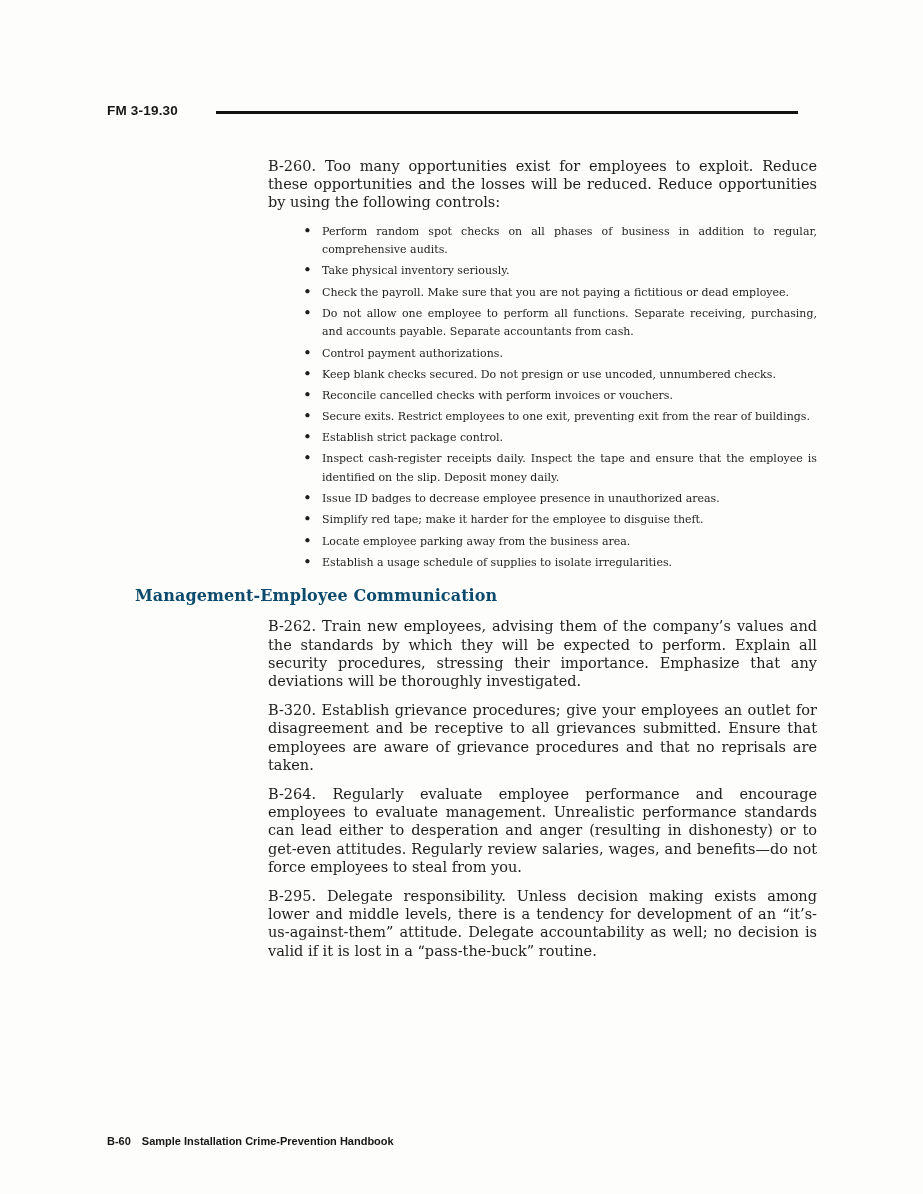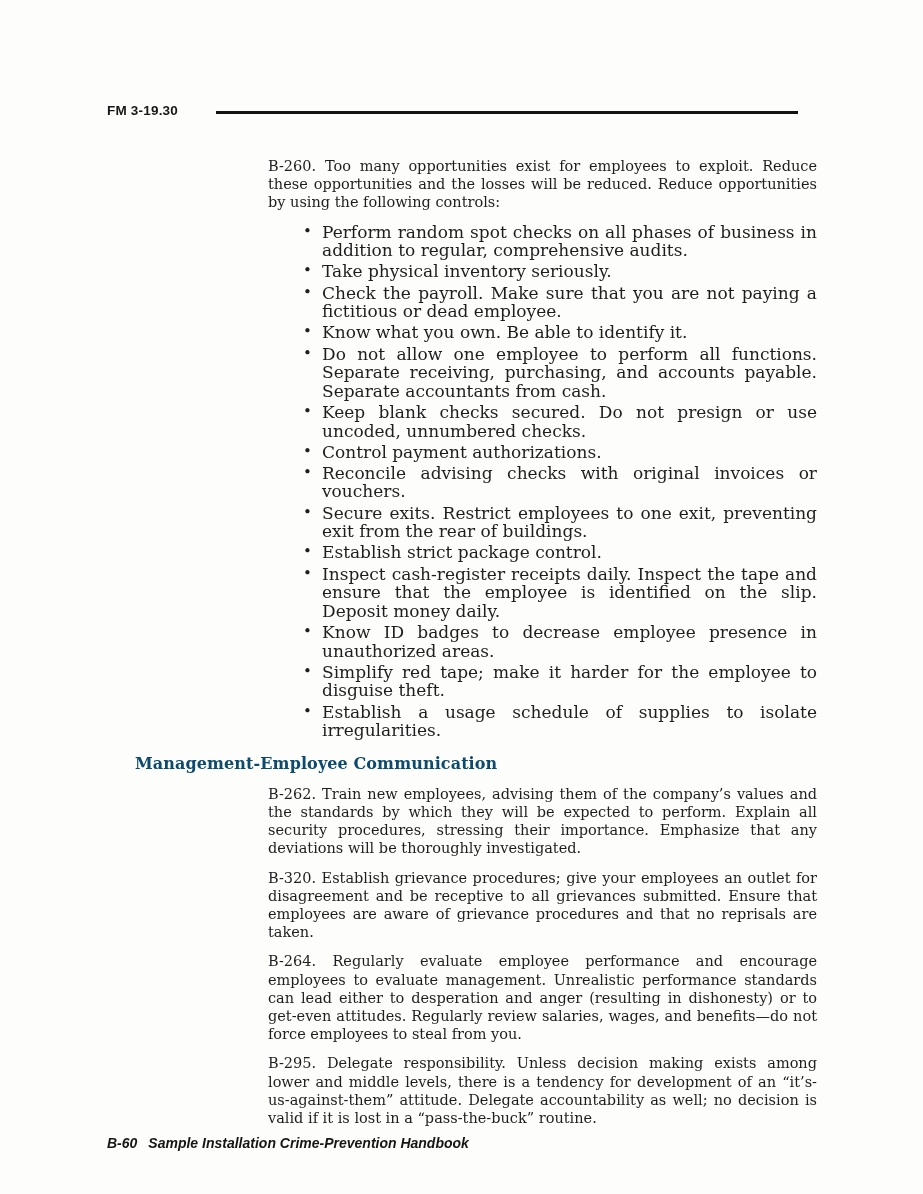--- a/index.html
+++ b/index.html
@@ -54,21 +54,21 @@
   ul.bullets {
     margin: 0 0 3px 274px;
     padding: 0;
     width: 515px;
     list-style: none;
   }
   ul.bullets li {
     position: relative;
     margin: 0 0 2.6px 0;
     padding-left: 20px;
-    font-size: 17px;
+    font-size: 11px;
     line-height: 18.6px;
     text-align: justify;
   }
   ul.bullets li::before {
     content: "\2022";
     position: absolute;
     left: 1px;
     top: -1px;
     font-size: 15px;
   }
@@ -79,24 +79,23 @@
     color: #0c4a6e;
     letter-spacing: 0.1px;
   }
   
   .footer {
     position: absolute;
     top: 1135px;
     left: 107px;
     font-family: "Liberation Sans", sans-serif;
     font-weight: bold;
-    font-size: 14px;
+    font-size: 11px;
     color: #161616;
     white-space: nowrap;
-    font-style: italic;
   }
   .footer .footer-page-label {
     margin-right: 11px;
   }
 </style>
 </head>
 <body>
 
 <div class="page">
 
@@ -104,30 +103,30 @@
   <div class="header-rule"></div>
 
   <div class="content">
 
     <p class="para">B-260. Too many opportunities exist for employees to exploit. Reduce these opportunities and the losses will be reduced. Reduce opportunities by using the following controls:</p>
 
     <ul class="bullets">
       <li>Perform random spot checks on all phases of business in addition to regular, comprehensive audits.</li>
       <li>Take physical inventory seriously.</li>
       <li>Check the payroll. Make sure that you are not paying a fictitious or dead employee.</li>
-      <li>Know what you own. Be able to identify it.</li>
       <li>Do not allow one employee to perform all functions. Separate receiving, purchasing, and accounts payable. Separate accountants from cash.</li>
+      <li>Control payment authorizations.</li>
       <li>Keep blank checks secured. Do not presign or use uncoded, unnumbered checks.</li>
-      <li>Control payment authorizations.</li>
-      <li>Reconcile advising checks with original invoices or vouchers.</li>
+      <li>Reconcile cancelled checks with perform invoices or vouchers.</li>
       <li>Secure exits. Restrict employees to one exit, preventing exit from the rear of buildings.</li>
       <li>Establish strict package control.</li>
       <li>Inspect cash-register receipts daily. Inspect the tape and ensure that the employee is identified on the slip. Deposit money daily.</li>
-      <li>Know ID badges to decrease employee presence in unauthorized areas.</li>
+      <li>Issue ID badges to decrease employee presence in unauthorized areas.</li>
       <li>Simplify red tape; make it harder for the employee to disguise theft.</li>
+      <li>Locate employee parking away from the business area.</li>
       <li>Establish a usage schedule of supplies to isolate irregularities.</li>
     </ul>
 
     <h2 class="section-heading">Management-Employee Communication</h2>
 
     <p class="para">B-262. Train new employees, advising them of the company’s values and the standards by which they will be expected to perform. Explain all security procedures, stressing their importance. Emphasize that any deviations will be thoroughly investigated.</p>
     <p class="para">B-320. Establish grievance procedures; give your employees an outlet for disagreement and be receptive to all grievances submitted. Ensure that employees are aware of grievance procedures and that no reprisals are taken.</p>
     <p class="para">B-264. Regularly evaluate employee performance and encourage employees to evaluate management. Unrealistic performance standards can lead either to desperation and anger (resulting in dishonesty) or to get-even attitudes. Regularly review salaries, wages, and benefits—do not force employees to steal from you.</p>
     <p class="para">B-295. Delegate responsibility. Unless decision making exists among lower and middle levels, there is a tendency for development of an “it’s-us-against-them” attitude. Delegate accountability as well; no decision is valid if it is lost in a “pass-the-buck” routine.</p>
 

